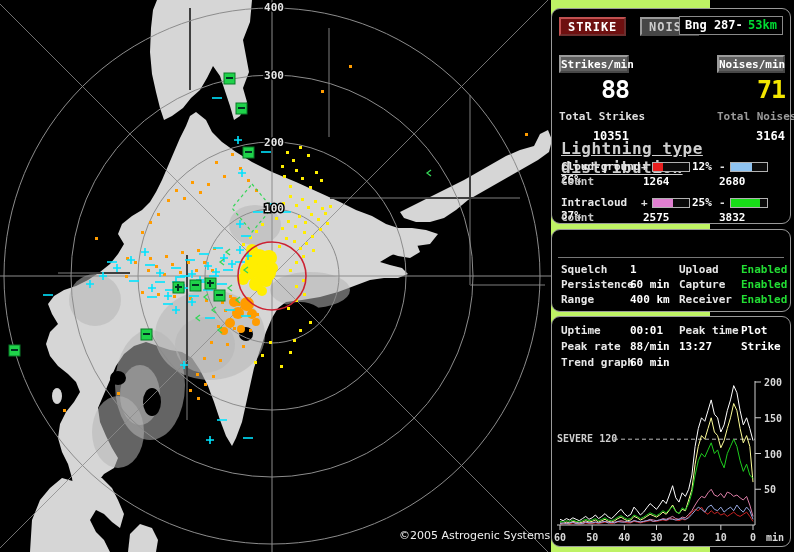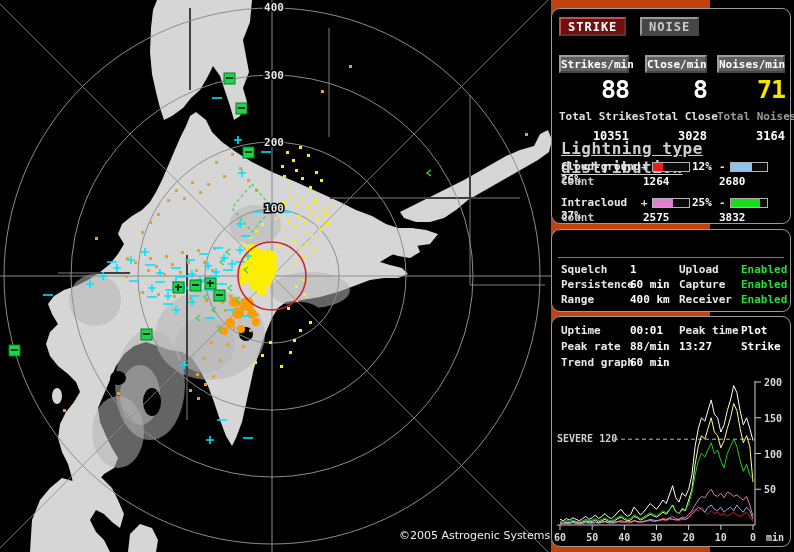--- a/index.html
+++ b/index.html
@@ -1,18 +1,18 @@
 <!DOCTYPE html>
 <html><head>
 <meta charset="utf-8">
 <style>
   * { margin:0; padding:0; box-sizing:border-box; }
   html,body { width:794px; height:552px; background:#000; overflow:hidden;
     font-family:"DejaVu Sans Mono", monospace; }
-  #stage { position:relative; width:710px; height:552px; background:#c2410c; }
+  #stage { position:relative; width:710px; height:552px; background:#bef264; }
   #map { position:absolute; left:0; top:0; }
 
   .panelbox { position:absolute; left:551px; width:240px;
     border:1px solid #9a9a9a; border-radius:9px; background:#000; }
   #box-stats { top:8px;  height:216px; }
   #box-status{ top:229px; height:83px; }
   #box-trend { top:316px; height:231px; }
 
   .btnrow { position:absolute; top:7px; left:7px; right:7px; height:20px; }
   .pushbtn { display:inline-block; height:19px; line-height:16px; padding:0 7px;
@@ -363,33 +363,28 @@
         <text class="maplbl" x="274" y="146" text-anchor="middle">200</text>
         <text class="maplbl" x="274" y="212" text-anchor="middle">100</text>
       </g>
     <text id="copyright" x="399" y="539">©2005 Astrogenic Systems</text>
   </svg>
 
   <div class="panelbox" id="box-stats">
     <div class="btnrow">
       <span class="pushbtn strike">STRIKE</span>
       <span class="pushbtn" style="margin-left:4px;">NOISE</span>
+      <span class="bngbox"><span>Bng 287-</span><span class="km">53km</span></span>
     </div>
     <div class="statcols">
       <div class="statcol c1">
         <span class="stathdr">Strikes/min</span>
         <span class="statnum" style="color: rgb(255, 255, 255);">88</span>
         <span class="totlbl">Total Strikes</span>
         <span class="totval">10351</span>
-      </div>
-      <div class="statcol c2">
-        <span class="stathdr">Close/min</span>
-        <span class="statnum" style="color: rgb(255, 255, 255);">8</span>
-        <span class="totlbl">Total Close</span>
-        <span class="totval">3028</span>
       </div>
       <div class="statcol c3">
         <span class="stathdr">Noises/min</span>
         <span class="statnum" style="color: rgb(243, 229, 0);">71</span>
         <span class="totlbl">Total Noises</span>
         <span class="totval">3164</span>
       </div>
     </div>
     <span class="disttitle">Lightning type distribution</span>
     <div class="distrow" style="top:151px;">

